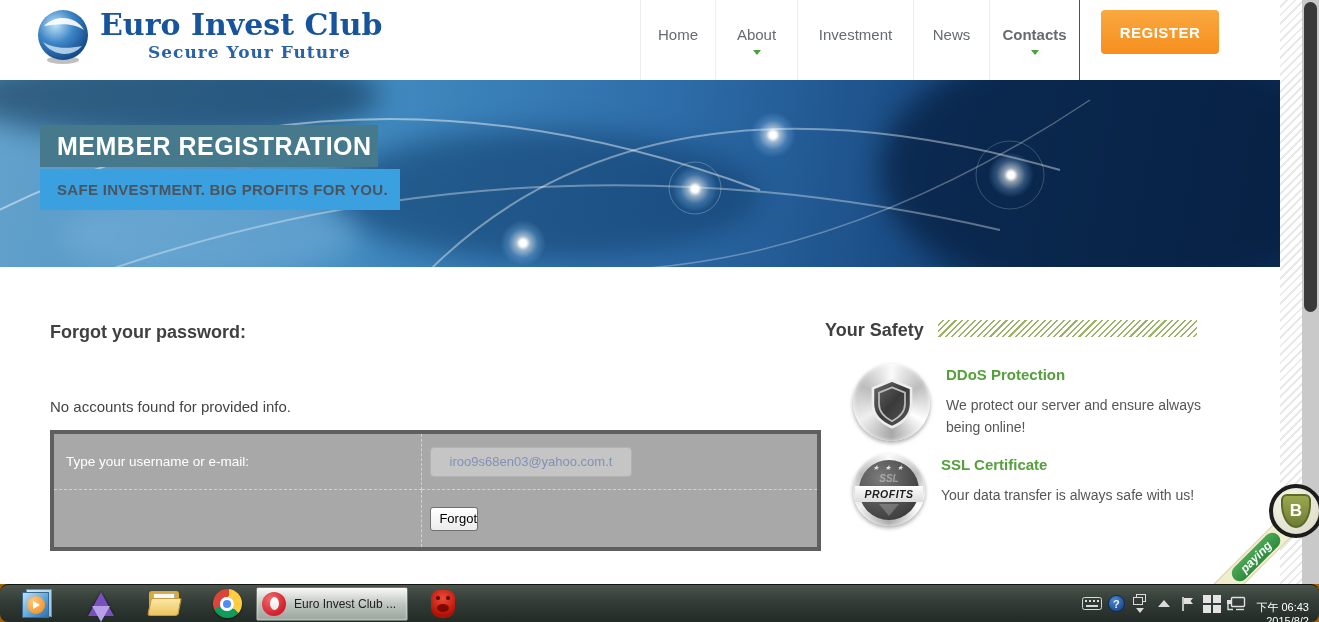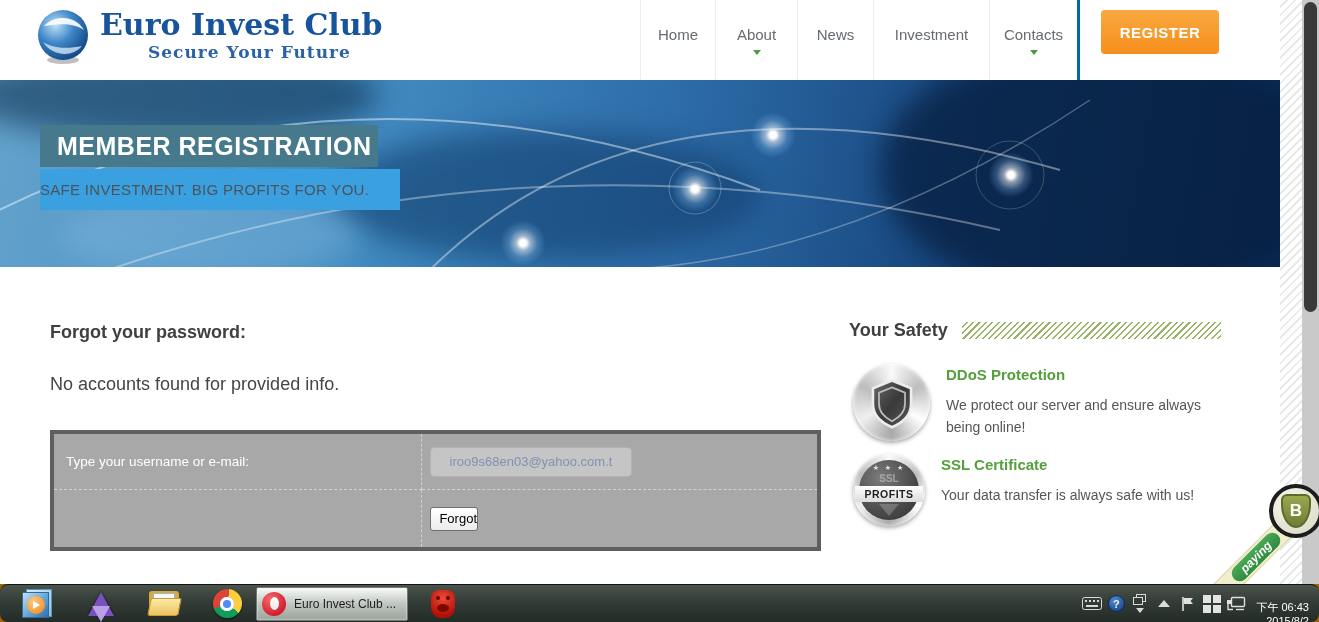--- a/index.html
+++ b/index.html
@@ -15,21 +15,21 @@
 
   
   .header { position:absolute; left:0; top:0; width:1280px; height:80px; background:#fff; }
   .logo { position:absolute; left:36px; top:8px; display:flex; align-items:flex-start; }
   .logo-text { margin-left:10px; }
   .logo-title { font-family:"DejaVu Serif", serif; font-weight:bold; font-size:30px; color:#17549c; line-height:34px; }
   .logo-tagline { font-family:"DejaVu Serif", serif; font-weight:bold; font-size:17px; color:#2a62a8; letter-spacing:1px; margin-left:48px; line-height:20px; }
   .nav { position:absolute; left:640px; top:0; height:80px; display:flex; }
   .nav-item { height:80px; display:flex; flex-direction:column; align-items:center; justify-content:center;
     font-size:15px; color:#666b70; border-left:1px solid #ededed; cursor:pointer; }
-  .nav-item:last-child { border-right:3px solid #0369a1; }
+  .nav-item:last-child { border-right:1px solid #0369a1;font-weight:bold; }
   .nav-item .caret { width:0; height:0; border-left:4px solid transparent; border-right:4px solid transparent;
     border-top:5px solid #4a9e3f; margin-top:7px; }
   .nav-item .caret.hidden { visibility:hidden; }
   .register-btn { position:absolute; left:1101px; top:10px; width:118px; height:44px; border:none; border-radius:4px;
     background:linear-gradient(180deg,#f9a83f,#f78f1e); color:#fff; font-weight:bold; font-size:15px;
     letter-spacing:0.5px; cursor:pointer; font-family:"Liberation Sans",sans-serif; }
 
   
   .hero { position:absolute; left:0; top:80px; width:1280px; height:187px; overflow:hidden;
     background:linear-gradient(100deg,#63a2cc 0%,#4089bf 30%,#2d6ca8 52%,#16457c 75%,#0a2a55 100%); }
@@ -37,52 +37,52 @@
   .blob1 { left:-40px; top:-30px; width:420px; height:90px; background:#0b2b4a; opacity:.55; }
   .blob2 { left:330px; top:50px; width:430px; height:130px; background:#123f6e; opacity:.6; }
   .blob3 { left:880px; top:-40px; width:460px; height:260px; background:#071f40; opacity:.75; }
   .blob4 { left:60px; top:110px; width:300px; height:90px; background:#8cc0e4; opacity:.35; }
   .hero svg.net { position:absolute; left:0; top:0; }
   .glow { position:absolute; width:46px; height:46px; border-radius:50%;
     background:radial-gradient(circle,#ffffff 0 10%, rgba(255,255,255,.55) 22%, rgba(160,210,255,.25) 45%, rgba(160,210,255,0) 70%); }
   .hero-title { position:absolute; left:40px; top:45px; width:338px; height:42px; background:#45798b;
     color:#fff; font-size:25px; font-weight:bold; letter-spacing:0.5px; display:flex; align-items:center; padding-left:17px; }
   .hero-subtitle { position:absolute; left:40px; top:89px; width:360px; height:41px; background:#3aa0e0;
-    color:#4b545c; font-size:15px; font-weight:normal; display:flex; align-items:center; letter-spacing:0.3px; }
+    color:#4b545c; font-size:15px; font-weight:bold; display:flex; align-items:center; padding-left:17px; letter-spacing:0.3px; }
 
   
   .content { position:absolute; left:0; top:267px; width:1280px; height:317px; background:#fff; }
   .forgot-heading { position:absolute; left:50px; top:55px; font-size:18px; font-weight:bold; color:#404040; }
-  .forgot-error { position:absolute; left:50px; top:107px; font-size:18px; color:#454545; }
+  .forgot-error { position:absolute; left:50px; top:131px; font-size:15px; color:#454545; }
   .forgot-table { position:absolute; left:50px; top:163px; width:771px; height:121px; background:#a8a8a8;
     border:4px solid #5f5f5f; display:grid; grid-template-columns:368px 1fr; grid-template-rows:56px 1fr; }
   .ft-cell { position:relative; }
   .ft-label-cell { border-right:1px dashed #d2d2d2; border-bottom:1px dashed #d2d2d2; display:flex; align-items:center; padding-left:12px; }
   .ft-label { color:#ffffff; font-size:13.5px; }
   .ft-input-cell { border-bottom:1px dashed #d2d2d2; display:flex; align-items:center; }
   .ft-input { margin-left:8px; width:202px; height:30px; border:1px solid #b2b2b2; border-radius:4px; background:#c5c5c5;
     color:#8191b5; font-size:13px; text-align:center; font-family:"Liberation Sans",sans-serif; outline:none; }
   .ft-empty-cell { border-right:1px dashed #d2d2d2; }
   .ft-button-cell { display:flex; align-items:center; }
   .forgot-btn { margin-left:8px; width:48px; height:24px; border:1px solid #707070; border-radius:3px;
     background:linear-gradient(180deg,#ffffff,#ececec); font-size:13px; color:#000; cursor:pointer;
     font-family:"Liberation Sans",sans-serif;text-align:right; }
 
   
-  .safety-head-row { position:absolute; left:849px; top:53px; width:372px; display:flex; align-items:center; }
+  .safety-head-row { position:absolute; left:825px; top:53px; width:372px; display:flex; }
   .safety-heading { font-size:18px; font-weight:bold; color:#404040; white-space:nowrap; }
   .safety-stripes { flex:1; height:17px; margin-left:14px;
     background:repeating-linear-gradient(135deg, transparent 0 3px, #9ab465 3px 4.5px); }
   .safety-item { position:absolute; left:853px; display:flex; }
   .safety-item.ddos { top:97px; }
   .safety-item.ssl  { top:187px; }
   .badge-circle { border-radius:50%; flex-shrink:0;
     background:conic-gradient(#fafafa,#bdbdbd,#ffffff,#a8a8a8,#efefef,#bdbdbd,#fafafa);
     box-shadow:0 2px 4px rgba(0,0,0,.35), inset 0 0 4px rgba(255,255,255,.8);
-    display:flex; align-items:center; justify-content:center; }
+    display:flex; align-items:center; justify-content:center;font-style:italic; }
   .badge-ddos { width:77px; height:77px; }
   .badge-ssl { width:72px; height:72px; position:relative; overflow:hidden; }
   .ssl-inner { position:absolute; left:6px; top:6px; width:60px; height:60px; border-radius:50%;
     background:radial-gradient(circle at 35% 30%, #7a7a7a, #4a4a4a 60%, #303030); }
   .ssl-stars { position:absolute; left:0; right:0; top:10px; text-align:center; color:#e8e8e8; font-size:7px; letter-spacing:2px; }
   .ssl-ssl { position:absolute; left:0; right:0; top:19px; text-align:center; color:rgba(255,255,255,.38); font-size:10px; font-weight:bold; }
   .ssl-band { position:absolute; left:2px; right:2px; top:32px; height:16px; background:linear-gradient(180deg,#ffffff,#dcdcdc);
     display:flex; align-items:center; justify-content:center; font-size:10.5px; font-weight:bold; color:#1d1d1d; letter-spacing:0.5px; }
   .ssl-chev { position:absolute; left:50%; top:50px; transform:translateX(-50%);
     width:0; height:0; border-left:10px solid transparent; border-right:10px solid transparent; border-top:12px solid rgba(255,255,255,.22); }
@@ -184,26 +184,26 @@
 
     <div class="nav">
       <div class="nav-item" style="width:75px">
         <span>Home</span>
         <span class="caret hidden"></span>
       </div>
       <div class="nav-item" style="width:82px">
         <span>About</span>
         <span class="caret"></span>
       </div>
+      <div class="nav-item" style="width:116px">
+        <span>Investment</span>
+        <span class="caret hidden"></span>
+      </div>
       <div class="nav-item" style="width:76px">
         <span>News</span>
-        <span class="caret hidden"></span>
-      </div>
-      <div class="nav-item" style="width:116px">
-        <span>Investment</span>
         <span class="caret hidden"></span>
       </div>
       <div class="nav-item" style="width:91px">
         <span>Contacts</span>
         <span class="caret"></span>
       </div>
     </div>
 
     <button class="register-btn">REGISTER</button>
   </div>

